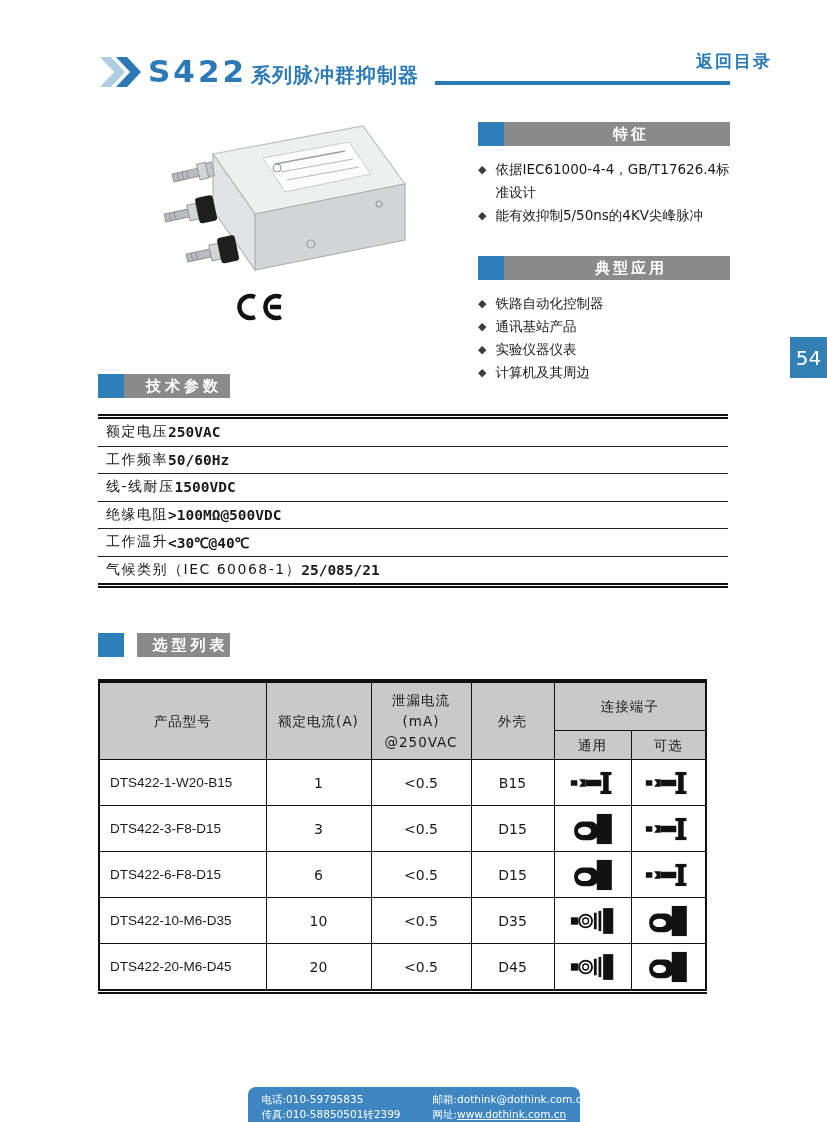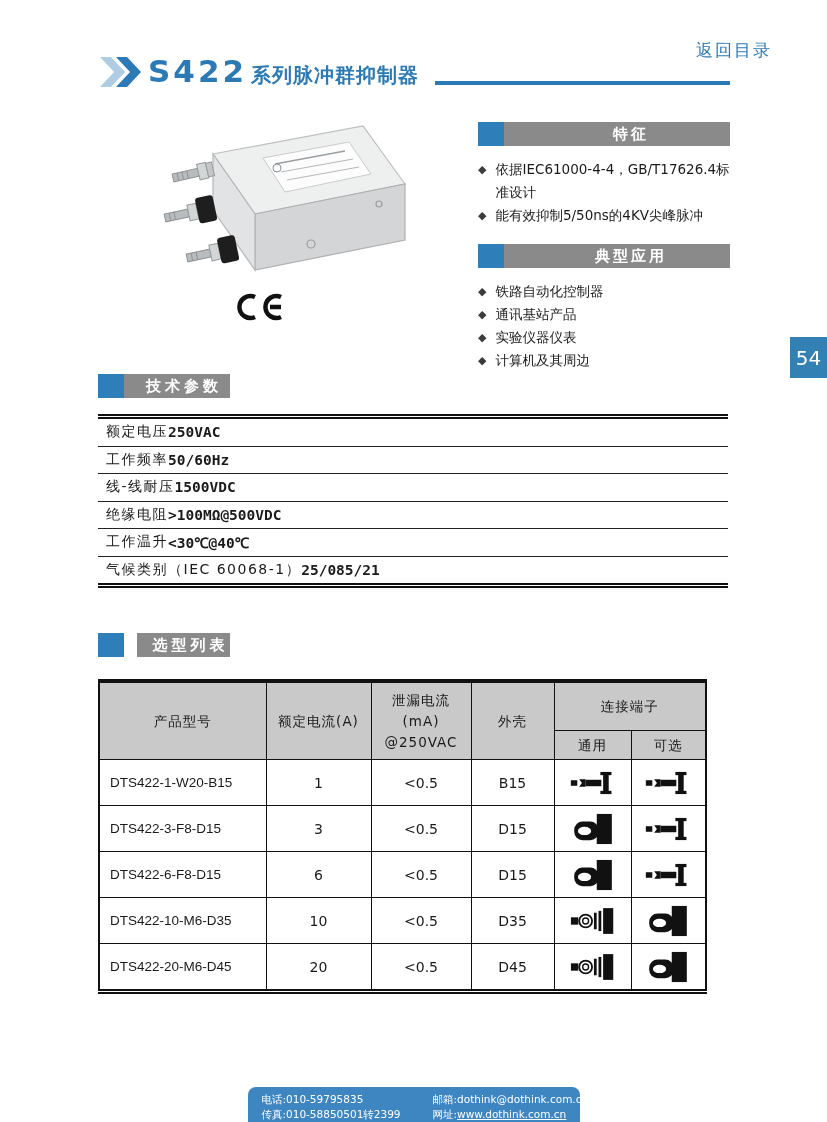--- a/index.html
+++ b/index.html
@@ -1,20 +1,20 @@
 <!DOCTYPE html>
 <html><head>
 <meta charset="utf-8">
 <style>
   html,body{margin:0;padding:0;background:#ffffff;}
   #page{position:relative;width:827px;height:1122px;background:#fff;overflow:hidden;
         font-family:"DejaVu Sans","Liberation Sans",sans-serif;color:#1a1a1a;}
 
   
-  .back-link{position:absolute;top:39px;right:55px;font-size:17px;font-weight:normal;
+  .back-link{position:absolute;top:50px;right:55px;font-size:17px;font-weight:bold;
              color:#2b79b5;letter-spacing:2px;cursor:pointer;text-align:right;}
   .title-row{position:absolute;left:100px;top:56px;display:flex;align-items:flex-end;gap:4px;}
   .title-series{font-size:31px;font-weight:bold;color:#2b79b5;line-height:1;letter-spacing:3px;}
   .title-suffix{font-size:20px;font-weight:bold;color:#2b79b5;line-height:1;padding-bottom:2px;letter-spacing:1px;}
   .header-rule{position:absolute;left:435px;top:81px;width:295px;height:4px;background:#2b79b5;}
 
   
   .product-fig{position:absolute;left:135px;top:112px;width:285px;height:200px;}
   .ce-mark{position:absolute;left:232px;top:292px;}
 
@@ -141,21 +141,21 @@
           <span class="diamond">◆</span>
           <span>依据IEC61000-4-4，GB/T17626.4标准设计</span>
         </div>
         <div class="bullet-item">
           <span class="diamond">◆</span>
           <span>能有效抑制5/50ns的4KV尖峰脉冲</span>
         </div>
       </div>
   </div>
 
-  <div class="side-section apps" style="top:244px;">
+  <div class="side-section apps" style="top:256px;">
     <div class="sec-bar">
       <div class="sq"></div>
       <div class="bar">典型应用</div>
     </div>
     <div class="bullets" id="apps-list">
         <div class="bullet-item">
           <span class="diamond">◆</span>
           <span>铁路自动化控制器</span>
         </div>
         <div class="bullet-item">

